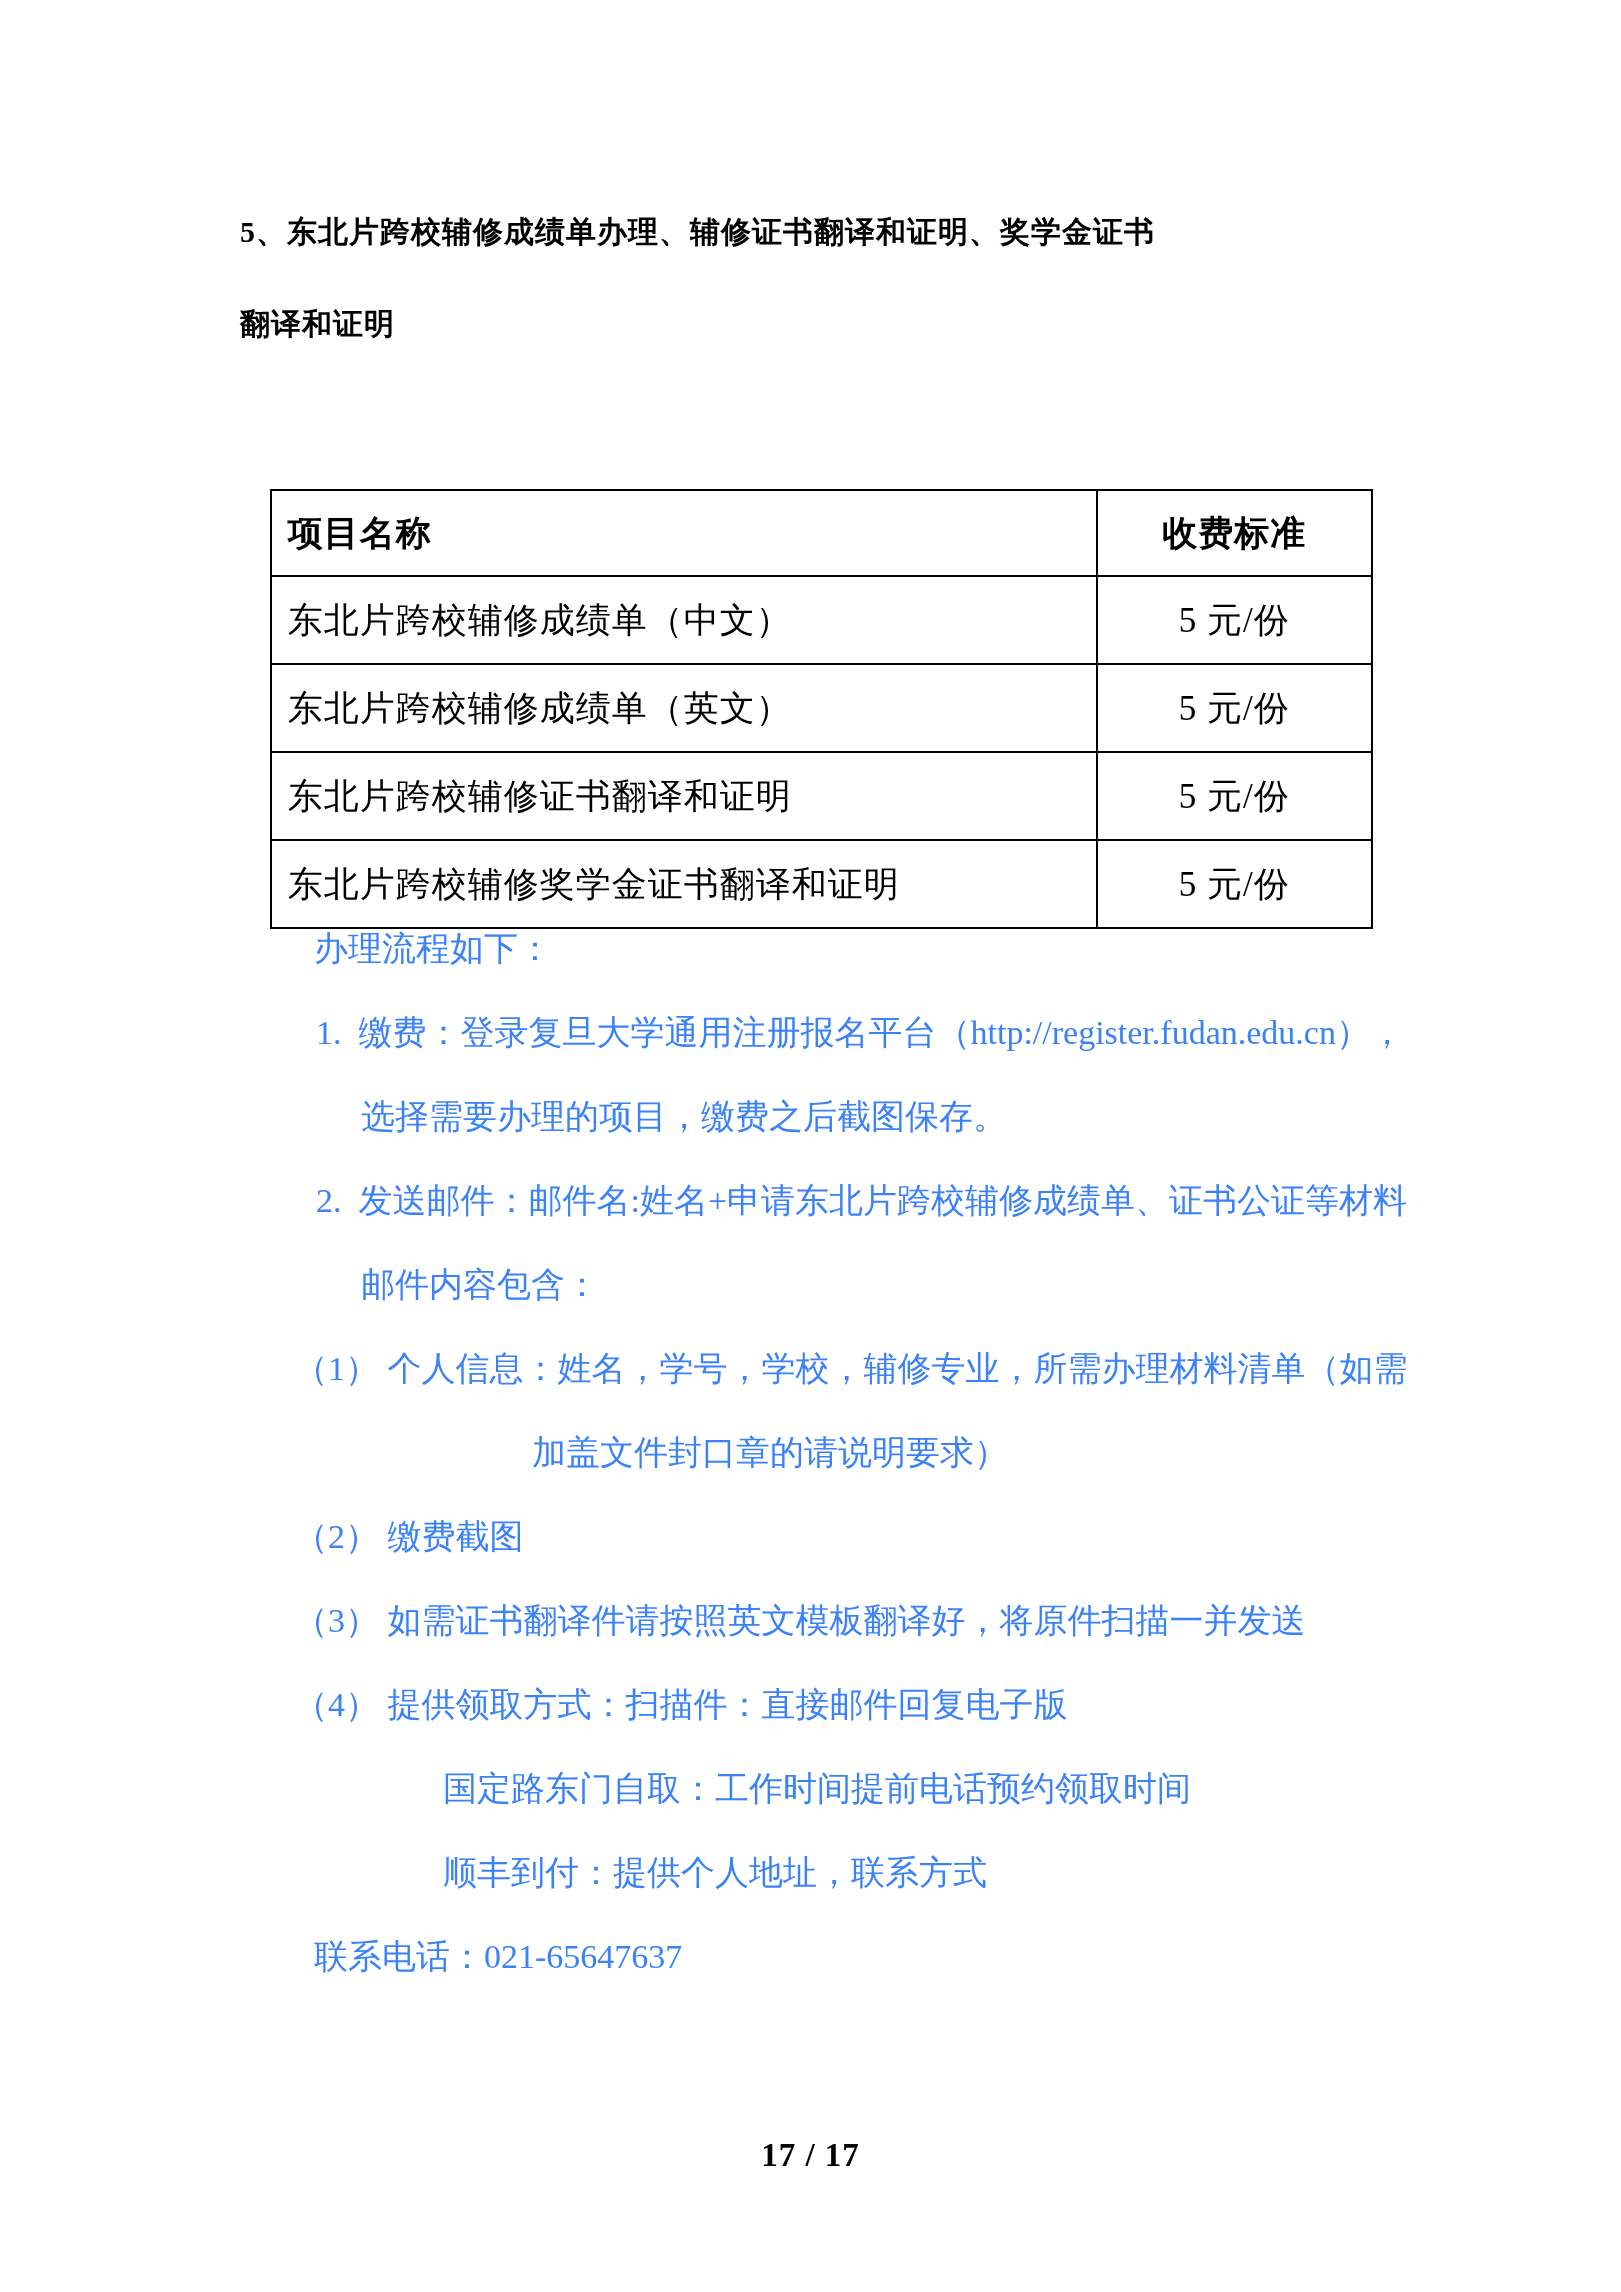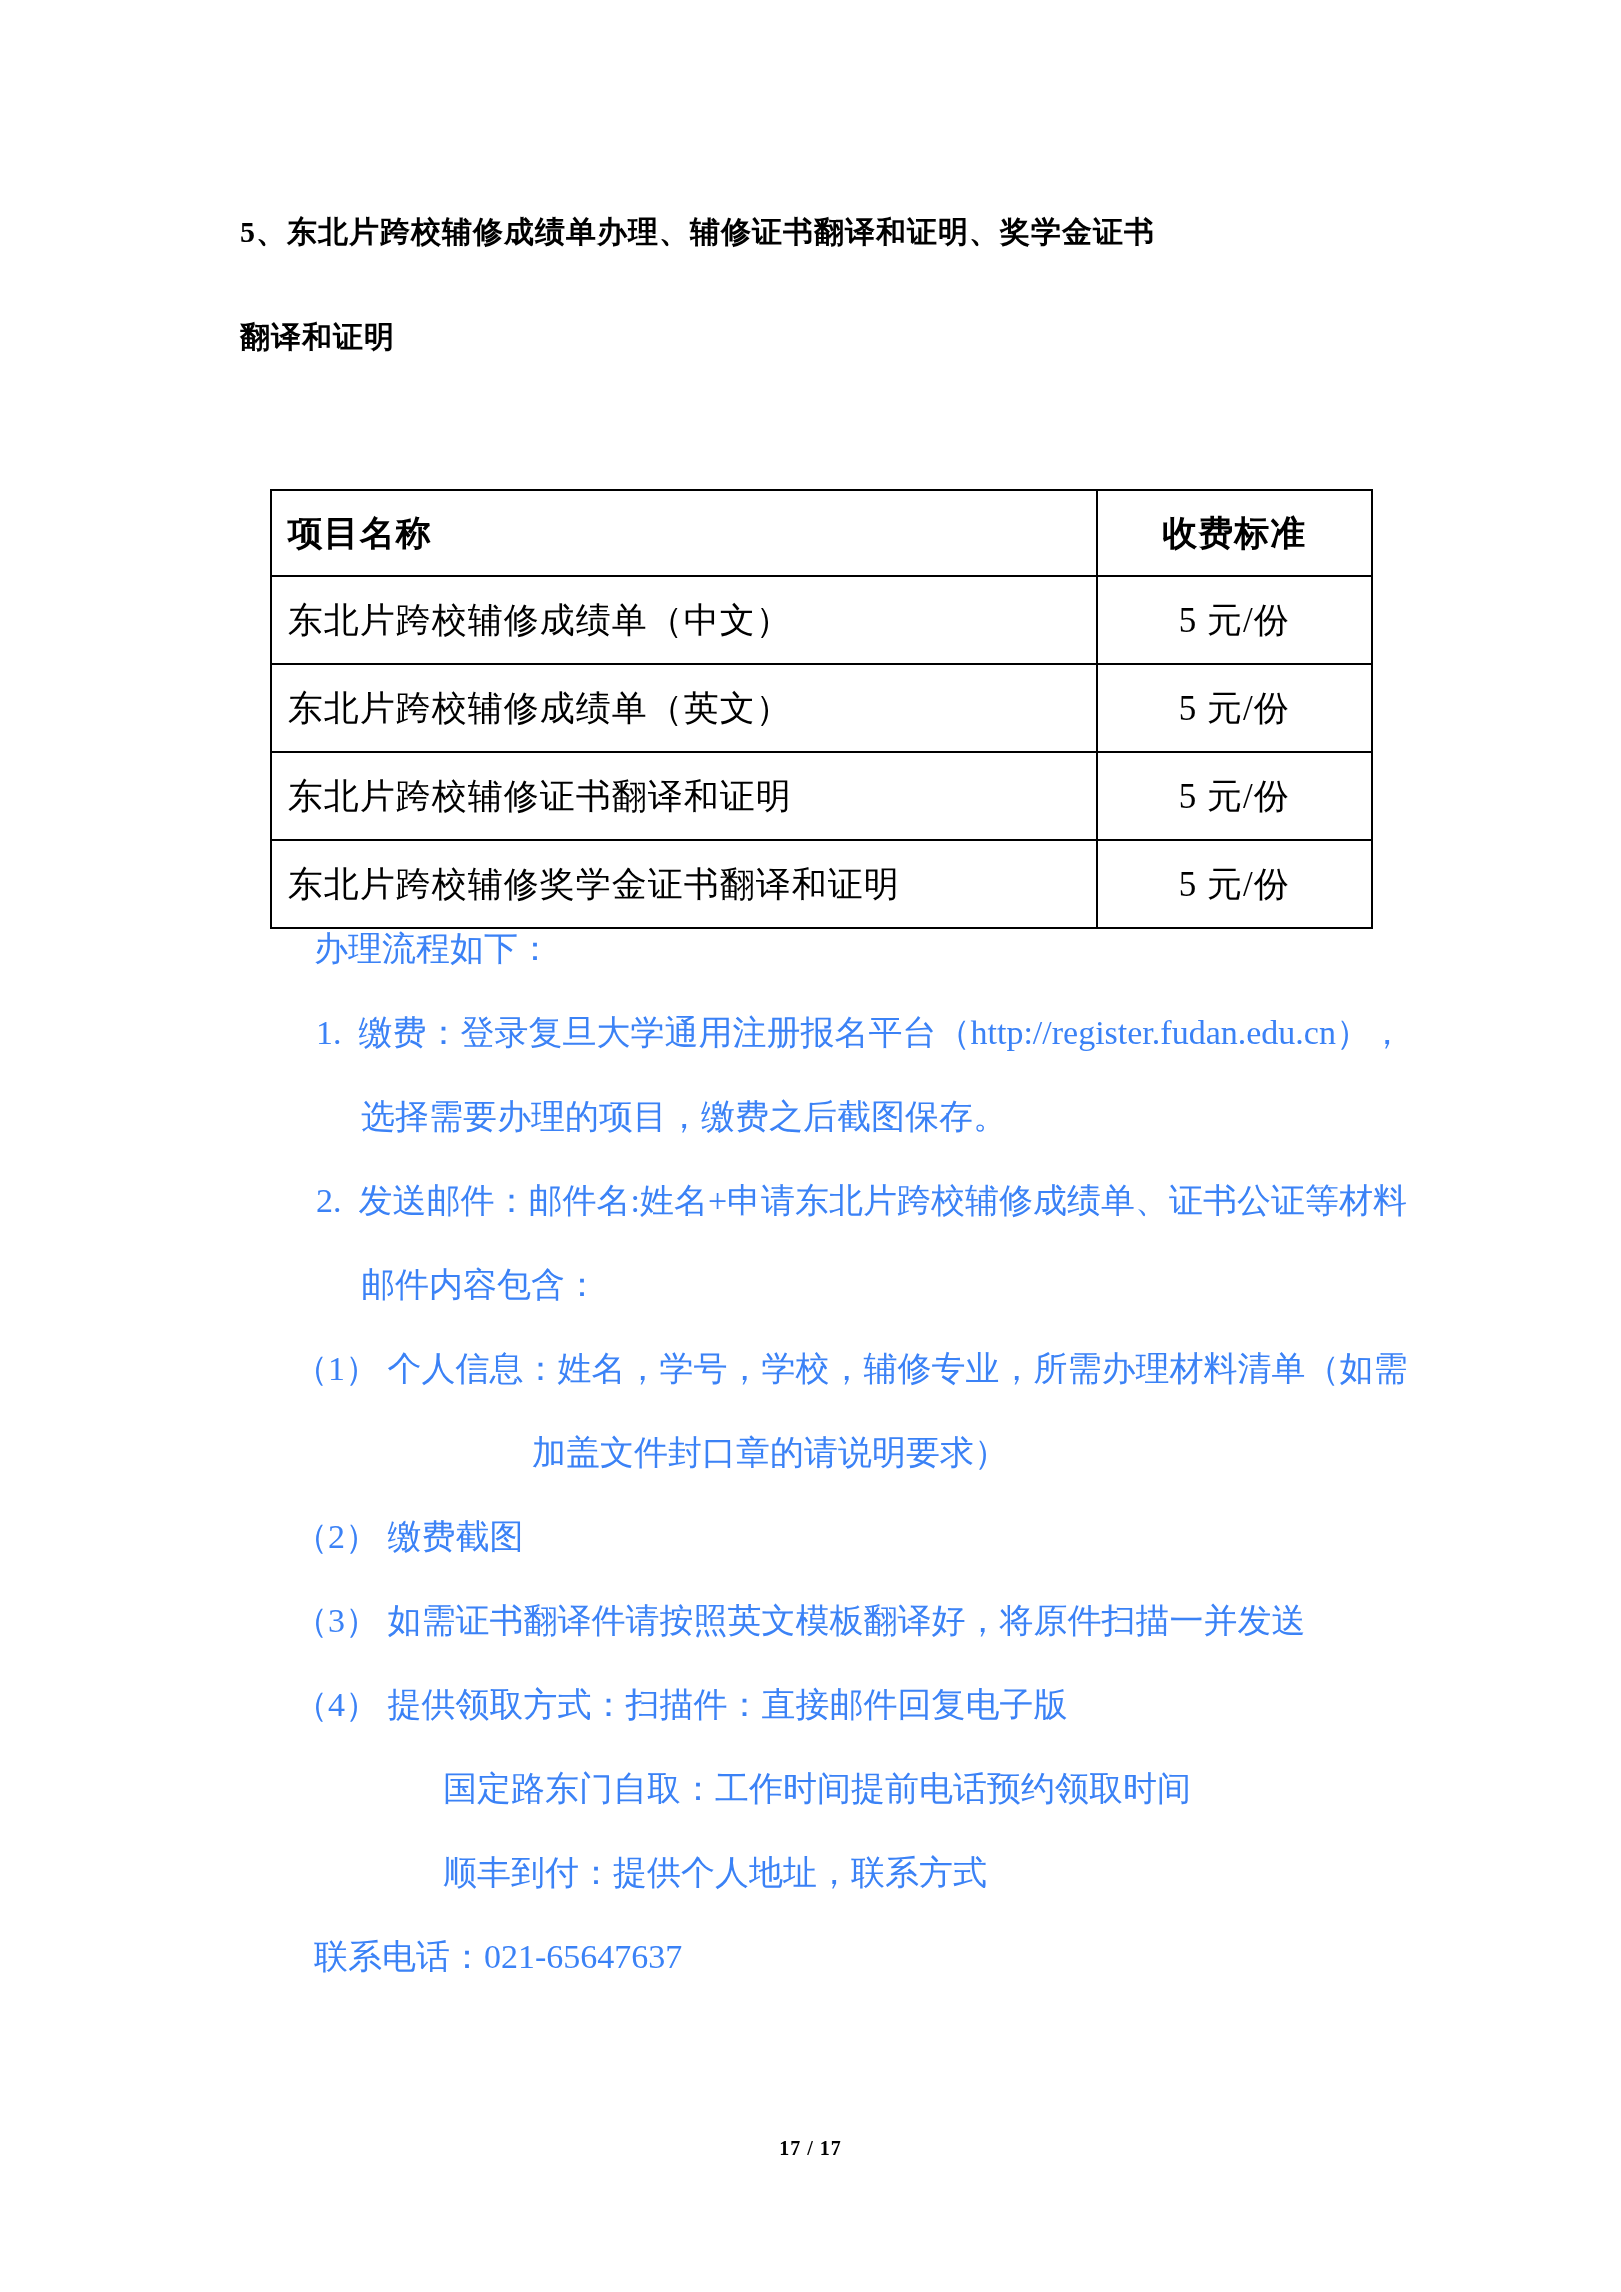--- a/index.html
+++ b/index.html
@@ -13,21 +13,21 @@
   }
   .page{position:absolute;inset:0;background:#fff;}
 
   
   .heading-line{
     position:absolute;left:240px;
     font-size:30px;font-weight:700;line-height:1.2;
     letter-spacing:1px;white-space:pre;color:#000;
   }
   .heading-line.l1{top:214px;}
-  .heading-line.l2{top:319px;}
+  .heading-line.l2{top:306px;}
 
   
   table.fee-table{
     position:absolute;left:270px;top:489px;
     border-collapse:collapse;table-layout:fixed;
     width:1081px;
   }
   table.fee-table td,table.fee-table th{
     border:2.9px solid #000;
     font-size:35px;font-weight:400;
@@ -52,21 +52,21 @@
   .ind-a{padding-left:314px;}
   .ind-num{padding-left:316px;}
   .ind-cont{padding-left:361px;}
   .ind-br{padding-left:294px;}
   .ind-d1{padding-left:532px;}
   .ind-d2{padding-left:443px;}
 
   
   .page-number{
     position:absolute;left:0;top:2137px;width:1621px;
-    text-align:center;font-size:20px;font-weight:700;
+    text-align:center;font-size:33px;font-weight:700;
     letter-spacing:1px;color:#000;
   }
 </style>
 </head>
 <body>
 
 <div class="page">
 
   <div class="heading-line l1">5、东北片跨校辅修成绩单办理、辅修证书翻译和证明、奖学金证书</div>
 

